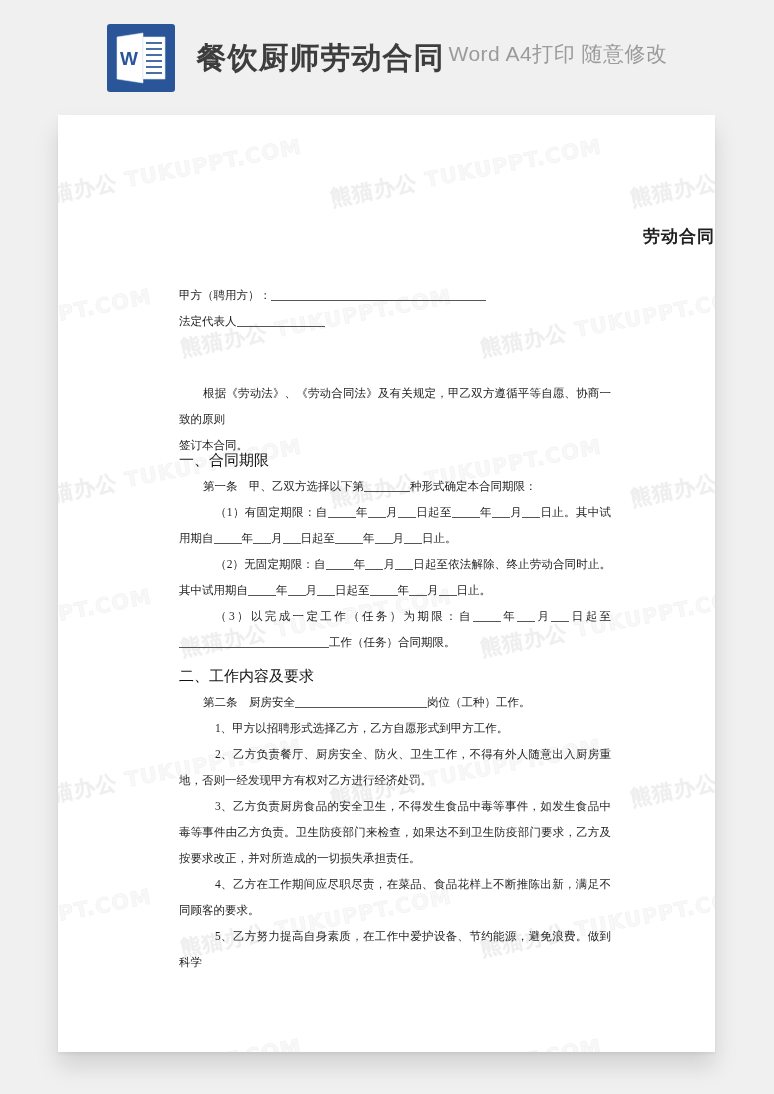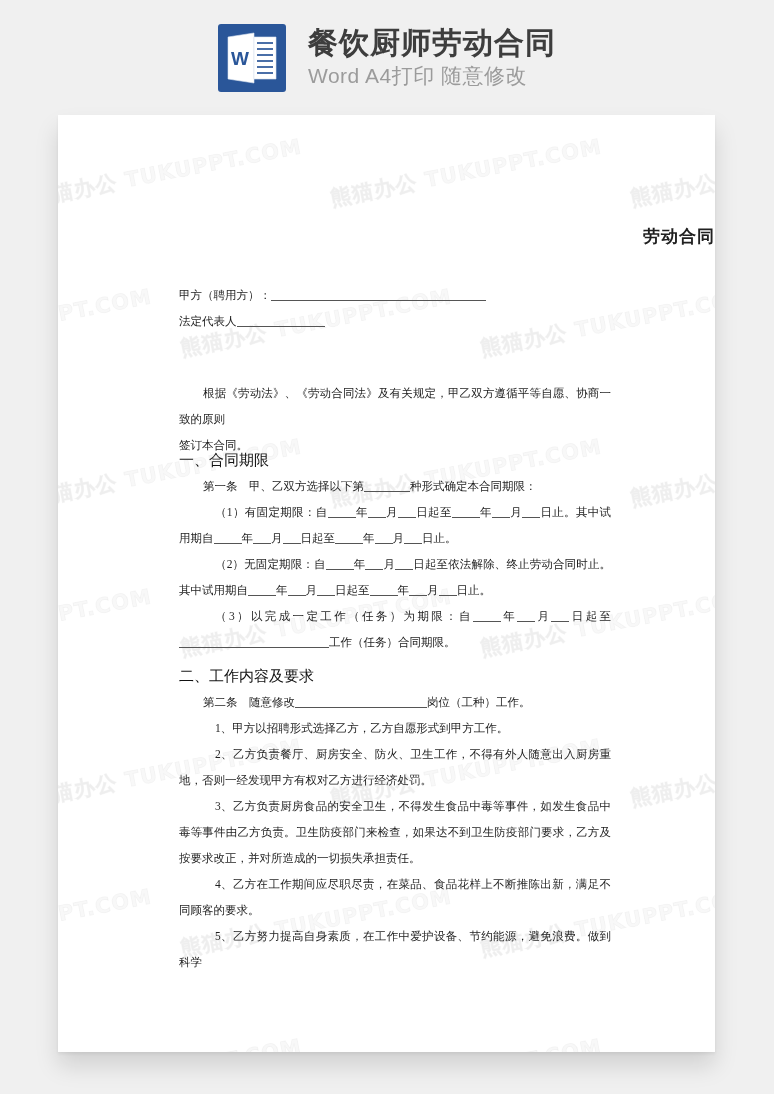--- a/index.html
+++ b/index.html
@@ -38,21 +38,21 @@
     position: relative;
     flex: 0 0 auto;
   }
   .word-icon .page {
     position: absolute;
     left: 9px; top: 8px;
     width: 50px; height: 52px;
   }
   .word-icon .page svg { display: block; }
 
-  .banner-text { display: flex; flex-direction: column; gap: 4px; }
+  .banner-text { display: flex; flex-direction: row; gap: 4px; }
   .banner-title {
     font-size: 30px;
     font-weight: bold;
     color: #3d3d3d;
     letter-spacing: 1px;
     line-height: 1.1;
     white-space: nowrap;
   }
   .banner-subtitle {
     font-size: 21px;
@@ -256,21 +256,21 @@
 
         <div class="para indent2">
           <span>（3）以完成一定工作（任务）为期限：自</span><span class="blank b-s"></span><span>年</span><span class="blank b-xs"></span><span>月</span><span class="blank b-xs"></span><span>日起至</span><span class="blank b-xxl"></span><span>工作</span><span>（任务）合同期限。</span>
         </div>
       </div>
 
       <div class="body-block blk-sec2">
         <div class="heading">二、工作内容及要求</div>
 
         <div class="para indent">
-          <span>第二条　随意修改</span><span class="blank b-post"></span><span>岗位（工种）工作。</span>
+          <span>第二条　厨房安全</span><span class="blank b-post"></span><span>岗位（工种）工作。</span>
         </div>
 
         <div class="para indent2">1、甲方以招聘形式选择乙方，乙方自愿形式到甲方工作。</div>
         <div class="para indent2">2、乙方负责餐厅、厨房安全、防火、卫生工作，不得有外人随意出入厨房重地，否则一经发现甲方有权对乙方进行经济处罚。</div>
         <div class="para indent2">3、乙方负责厨房食品的安全卫生，不得发生食品中毒等事件，如发生食品中毒等事件由乙方负责。卫生防疫部门来检查，如果达不到卫生防疫部门要求，乙方及按要求改正，并对所造成的一切损失承担责任。</div>
         <div class="para indent2">4、乙方在工作期间应尽职尽责，在菜品、食品花样上不断推陈出新，满足不同顾客的要求。</div>
         <div class="para indent2">5、乙方努力提高自身素质，在工作中爱护设备、节约能源，避免浪费。做到科学</div>
       </div>
 
     </div>

